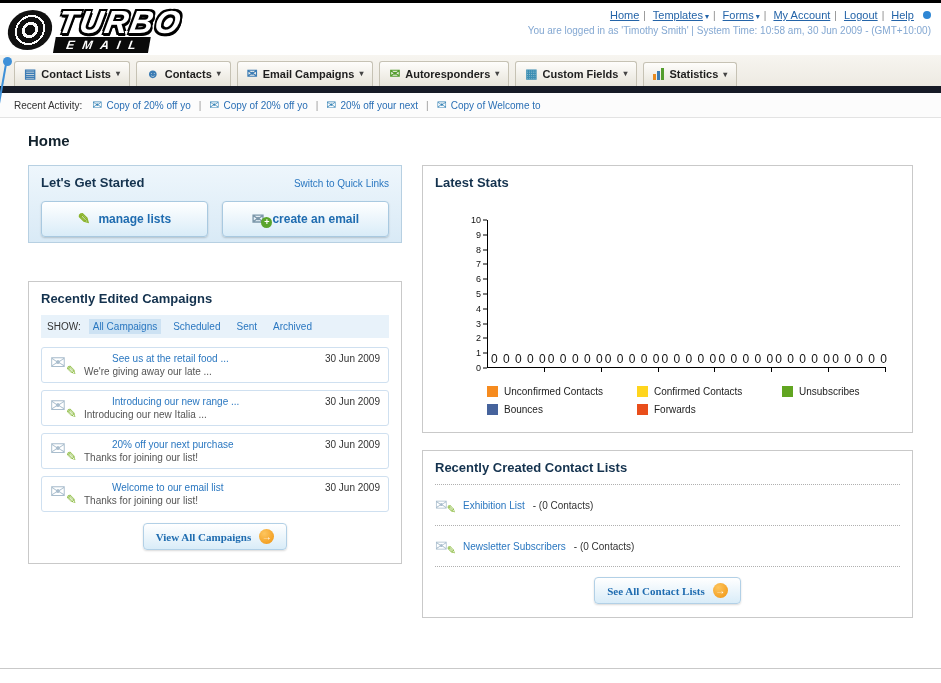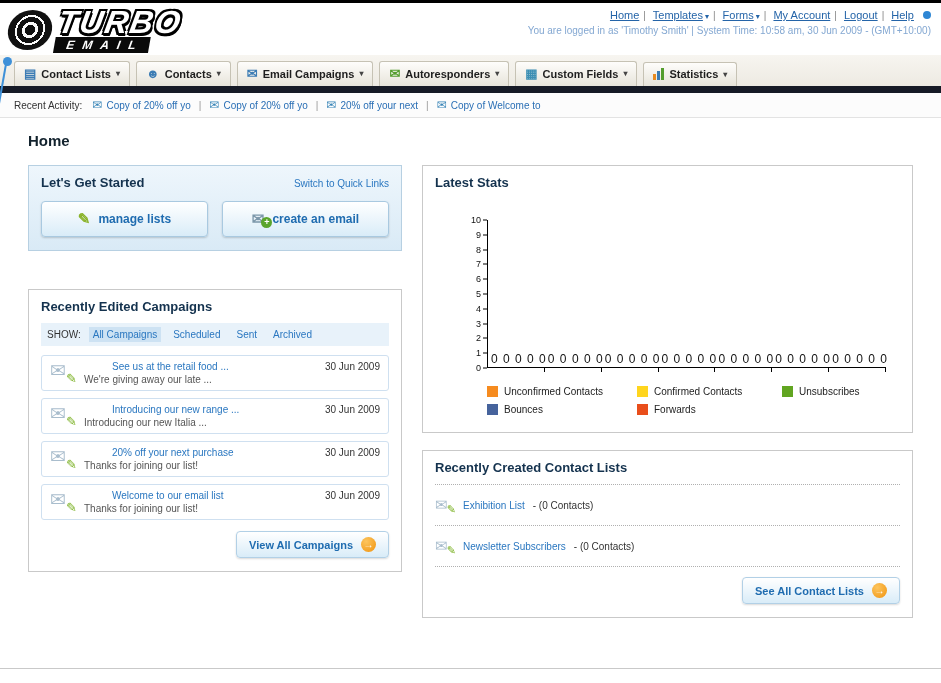--- a/index.html
+++ b/index.html
@@ -66,39 +66,39 @@
 
   
   .content { padding: 10px 28px 0; }
   .page-title { font-size: 15px; font-weight: bold; color: #13232e; margin: 4px 0 16px; }
   .columns { display: flex; gap: 20px; align-items: flex-start; }
   .col-left { flex: 0 0 374px; width: 374px; }
   .col-right { flex: 1; min-width: 0; }
 
   
   .get-started { border: 1px solid #b7d0e2; background: linear-gradient(#eef6fc, #d9eaf6);
-    padding: 9px 12px 13px; margin-bottom: 38px; }
+    padding: 9px 12px 5px; margin-bottom: 38px; }
   .gs-head { display: flex; justify-content: space-between; align-items: baseline; }
   .gs-title { font-size: 13px; font-weight: bold; color: #14324e; }
   .gs-switch { font-size: 10px; color: #2a77c0; text-decoration: none; }
   .gs-buttons { display: flex; gap: 14px; margin-top: 11px; }
   .gs-button { flex: 1; display: flex; align-items: center; justify-content: center; gap: 8px;
     padding: 8px 6px; background: linear-gradient(#ffffff, #d9ecf8); border: 1px solid #a9c9e0;
     border-radius: 4px; box-shadow: 0 1px 2px rgba(0,0,0,.18); font-size: 12px; font-weight: bold;
     color: #1f6cb0; font-family: inherit; cursor: pointer; }
   .pencil-icon { color: #8ab32a; font-size: 15px; }
   .mail-plus { position: relative; display: inline-block; }
   .mail-g { font-size: 15px; color: #7d98ab; }
   .plus-b { position: absolute; right: -8px; bottom: 0; width: 11px; height: 11px; border-radius: 50%;
     background: #5aa52c; color: #fff; font-size: 9px; line-height: 11px; text-align: center; font-weight: bold; }
 
   
   .panel { border: 1px solid #c9c9c9; background: #fff; padding: 9px 12px 13px; }
   .panel-title { font-size: 13px; font-weight: bold; color: #14324e; margin: 0 0 9px; }
-  .panel-footer { display: flex; justify-content: flex-end; margin-top: 11px; }
+  .panel-footer { display: flex; justify-content: center; margin-top: 11px; font-family: Liberation Serif, serif; }
   .pill-button { display: inline-flex; align-items: center; gap: 8px; padding: 5px 12px;
     background: linear-gradient(#ffffff, #d9ecf8); border: 1px solid #b2d0e6; border-radius: 4px;
     box-shadow: 0 1px 2px rgba(0,0,0,.15); font-size: 11px; font-weight: bold; color: #1f6cb0;
     font-family: inherit; cursor: pointer; }
   .arrow-circle { width: 15px; height: 15px; border-radius: 50%;
     background: radial-gradient(circle at 35% 30%, #fdc55e, #f0930f); color: #fff; font-size: 10px;
     line-height: 15px; text-align: center; font-weight: bold; }
 
   
   .filter-bar { display: flex; align-items: center; gap: 8px; background: #e8f2fa; padding: 4px 6px; font-size: 10px; }

